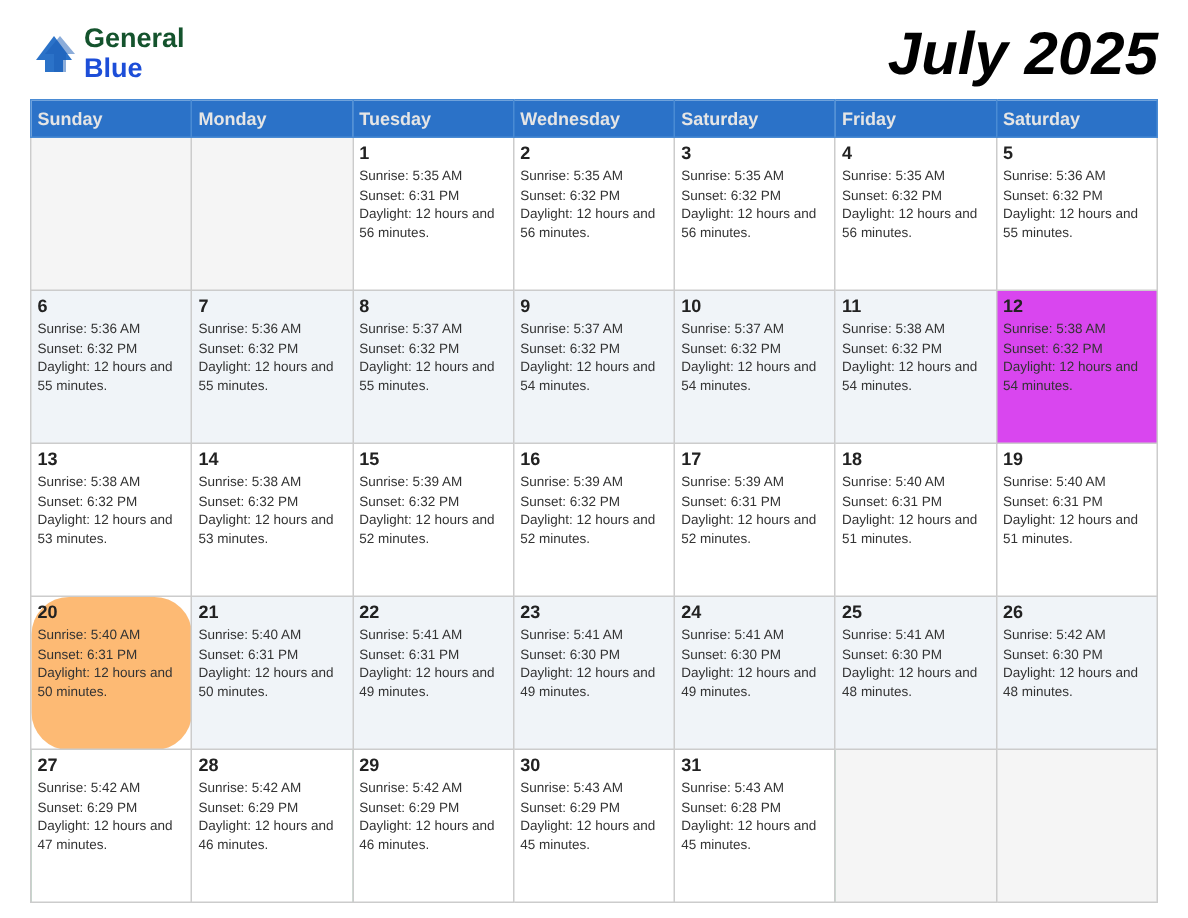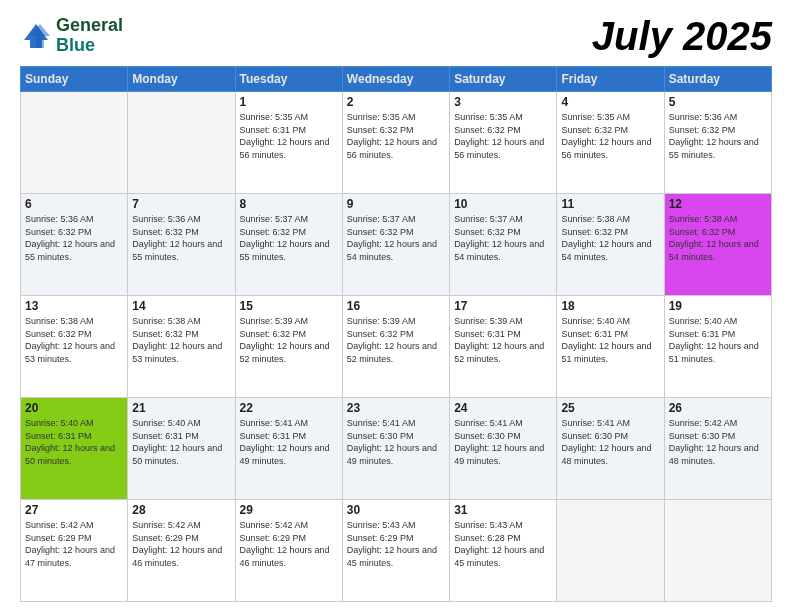--- a/index.html
+++ b/index.html
@@ -34,21 +34,21 @@
       line-height: 1.1;
     }
     .logo-general {
       font-size: 18px;
       font-weight: bold;
       color: #14532d;
     }
     .logo-blue {
       font-size: 18px;
       font-weight: bold;
-      color: #0f766e;
+      color: #1d4ed8;
     }
     .logo-icon {
       width: 32px;
       height: 32px;
     }
     .title-block {
       text-align: right;
     }
     .title-month {
       font-size: 40px;
@@ -250,21 +250,21 @@
 Daylight: 12 hours and 51 minutes.</div>
           </td>
           <td>
             <div class="day-number">19</div>
             <div class="day-info" style="white-space: pre-line;">Sunrise: 5:40 AM
 Sunset: 6:31 PM
 Daylight: 12 hours and 51 minutes.</div>
           </td>
         </tr>
         <tr style="background: rgb(240, 244, 248);">
-          <td style="background: #84cc16;">
+          <td style="background: #fdba74; border-radius: 25px;">
             <div class="day-number">20</div>
             <div class="day-info" style="white-space: pre-line;">Sunrise: 5:40 AM
 Sunset: 6:31 PM
 Daylight: 12 hours and 50 minutes.</div>
           </td>
           <td style="background: rgb(240, 244, 248); margin-top: 16px;">
             <div class="day-number">21</div>
             <div class="day-info" style="white-space: pre-line;">Sunrise: 5:40 AM
 Sunset: 6:31 PM
 Daylight: 12 hours and 50 minutes.</div>

